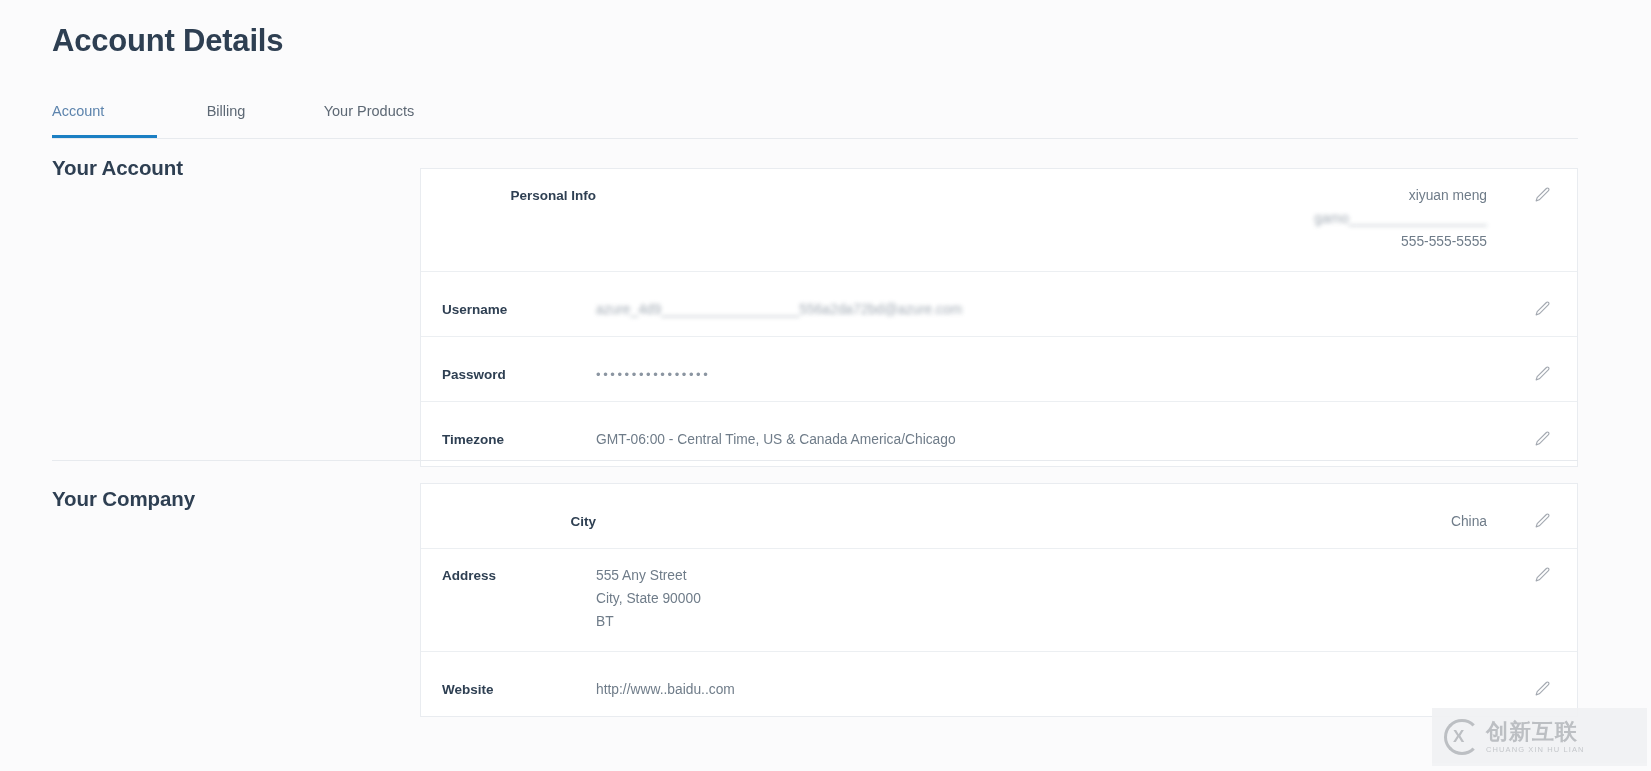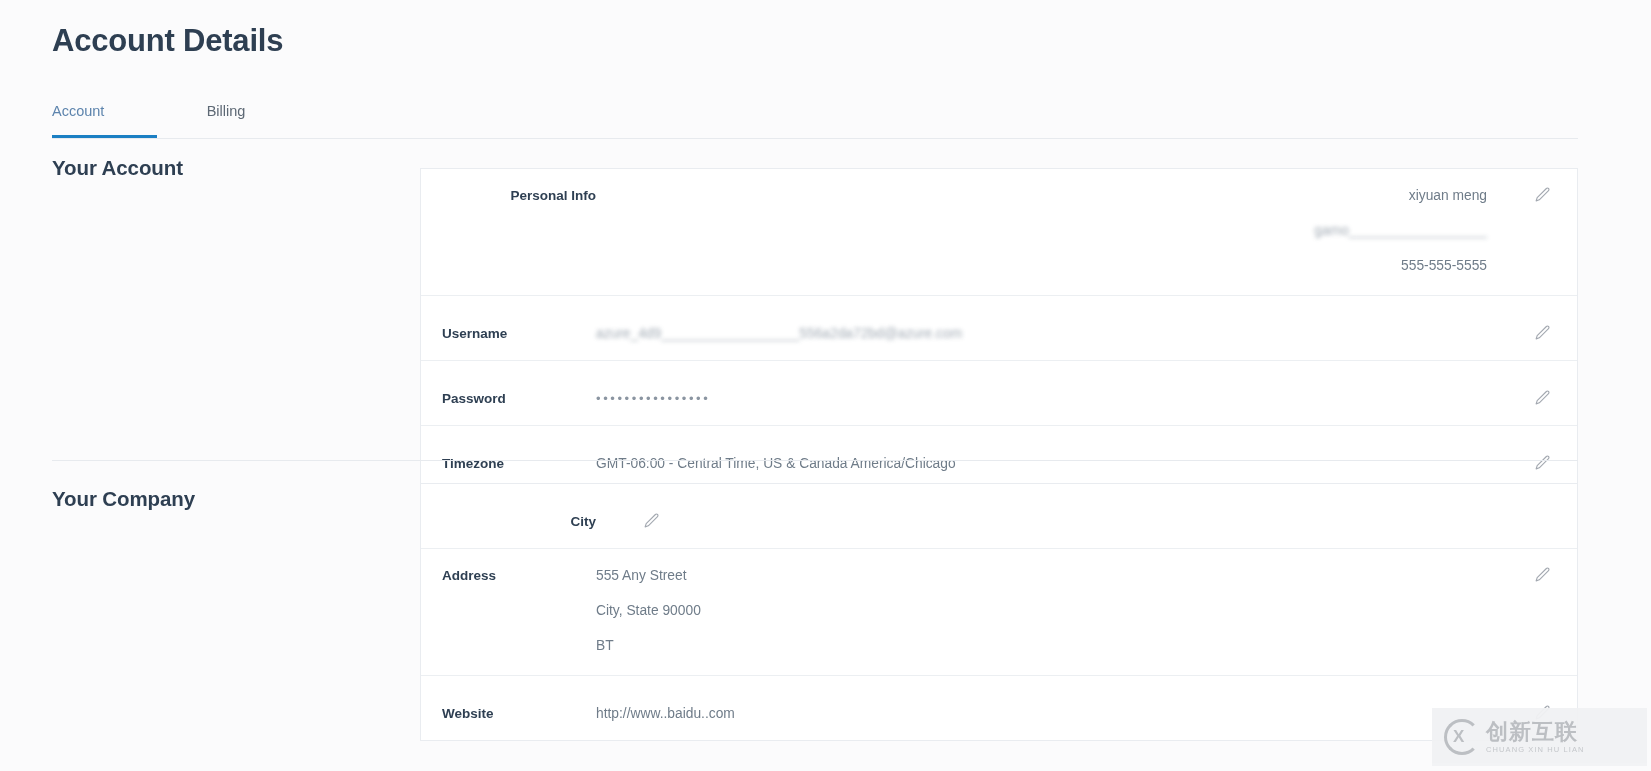--- a/index.html
+++ b/index.html
@@ -115,21 +115,21 @@
     color: #2e3f52;
     line-height: 19px;
   }
   .row-value {
     flex: 1 1 auto;
     font-size: 13.8px;
     color: #6f7c89;
     line-height: 19px;
   }
   .row-value .line { display: block; line-height: 19px; }
-  .row-value .line + .line { margin-top: 16px; }
+  .row-value .line + .line { margin-top: 4px; }
 
   
   .redacted {
     display: inline-block;
     position: relative;
     color: #8d98a4;
     filter: blur(2.2px);
     opacity: 0.82;
   }
 
@@ -220,20 +220,23 @@
 
   <div class="page-title">Account Details</div>
 
   <div class="tabbar">
     <div class="tab tab-0 active">
       <span>Account</span>
     </div>
     <div class="tab tab-1">
       <span>Billing</span>
     </div>
+    <div class="tab tab-2">
+      <span>Your Products</span>
+    </div>
   </div>
 
   <div class="section-heading sec-account-heading">Your Account</div>
 
   <div class="card card-account">
 
     <div class="row row-h3">
       <div class="row-label">Personal Info</div>
       <div class="row-value">
         <span class="line">xiyuan meng</span>
@@ -294,20 +297,23 @@
   </div>
 
   <div class="section-divider"></div>
 
   <div class="section-heading sec-company-heading">Your Company</div>
 
   <div class="card card-company">
 
     <div class="row row-h1">
       <div class="row-label">City</div>
+      <div class="row-value">
+        <span class="line">China</span>
+      </div>
       <div class="row-action">
         <span class="pencil">
           <svg viewBox="0 0 24 24" width="17" height="17" fill="none" stroke="#6b7480" stroke-width="1.6" stroke-linecap="round" stroke-linejoin="round">
             <path d="M17.5 3.5a2.12 2.12 0 0 1 3 3L7.5 19.5 3 21l1.5-4.5L17.5 3.5z"></path>
           </svg>
         </span>
       </div>
     </div>
 
     <div class="row row-h3">

